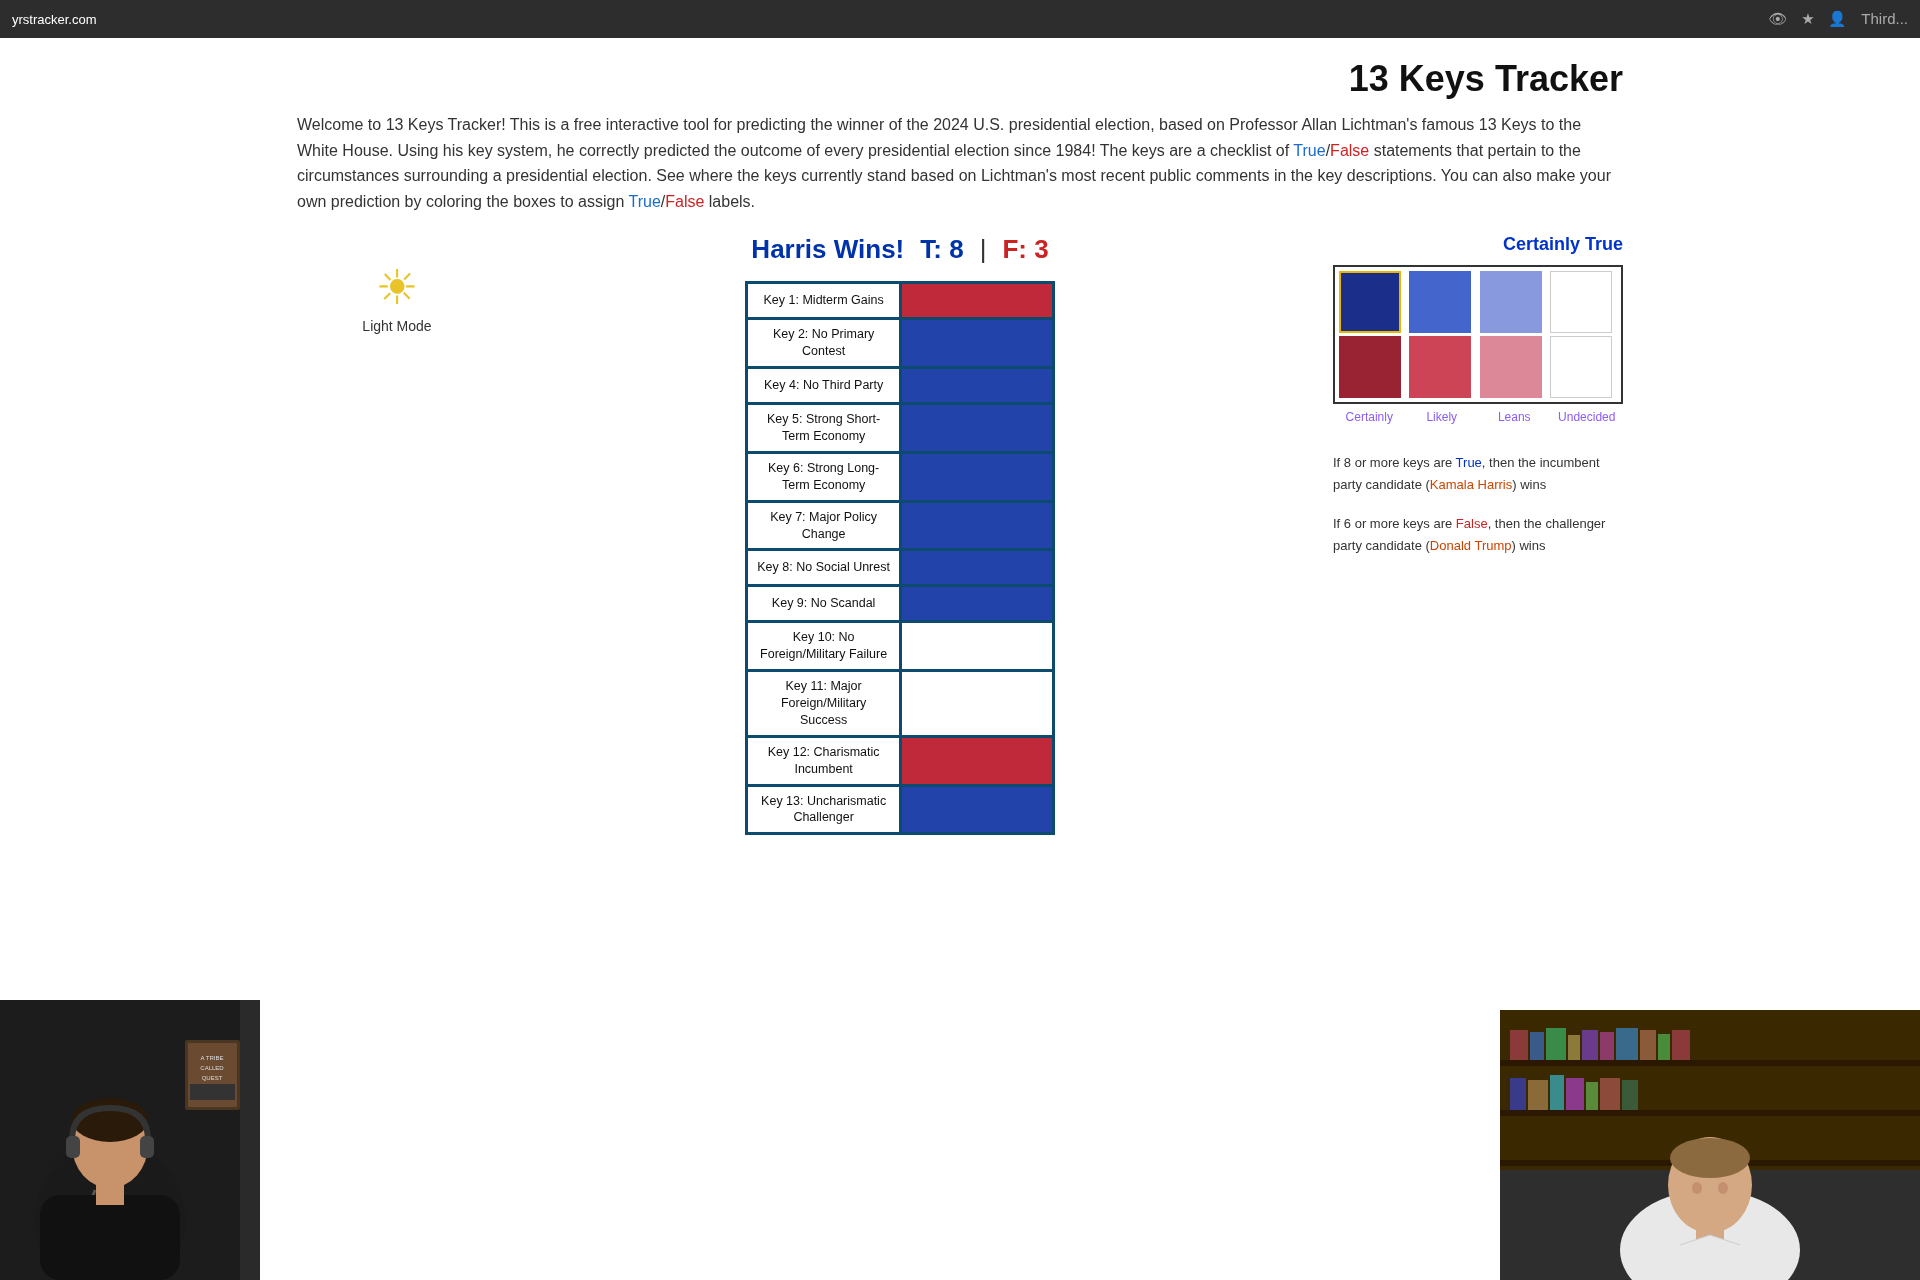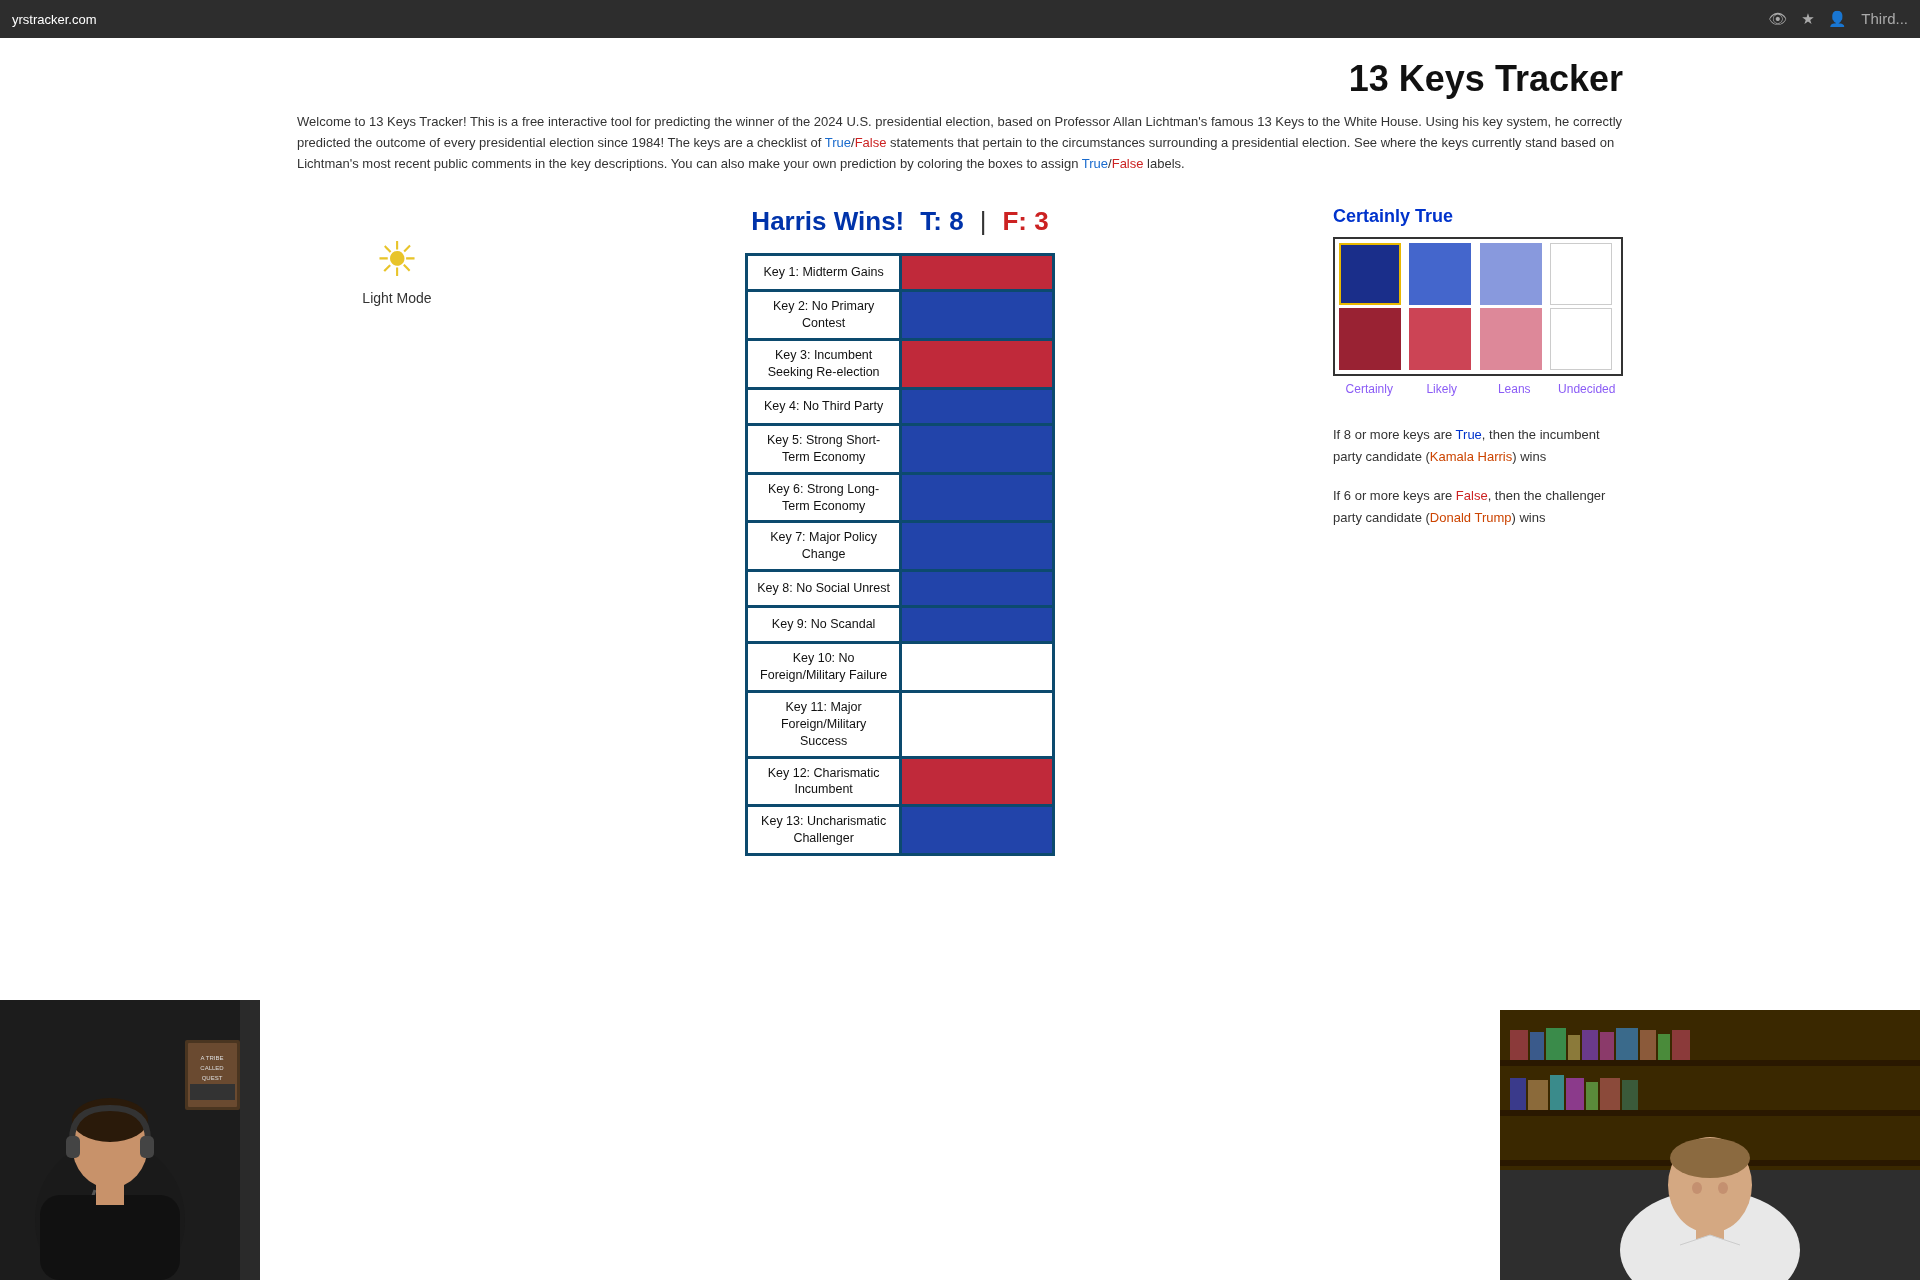--- a/index.html
+++ b/index.html
@@ -46,24 +46,24 @@
     .page-title {
       text-align: right;
       font-size: 36px;
       font-weight: bold;
       color: #111;
       margin-bottom: 12px;
     }
 
     
     .intro-text {
-      font-size: 13px;
+      font-size: 16px;
       color: #333;
       line-height: 1.6;
-      margin-bottom: 32px;
+      margin-bottom: 20px;
     }
     .intro-text .link-true { color: #1a6bcd; }
     .intro-text .link-false { color: #cc2222; }
 
     
     .main-layout {
       display: flex;
       align-items: flex-start;
       gap: 0;
       position: relative;
@@ -150,21 +150,21 @@
       width: 320px;
       flex-shrink: 0;
       padding-left: 30px;
     }
 
     
     .legend-title {
       color: #0033cc;
       font-size: 18px;
       font-weight: bold;
-      text-align: left;
+      text-align: right;
       margin-bottom: 10px;
     }
     .legend-grid {
       display: grid;
       grid-template-columns: repeat(4, 1fr);
       gap: 3px;
       margin-bottom: 6px;
       border: 2px solid #333;
       padding: 4px;
       width: 290px;
@@ -284,24 +284,20 @@
 
       <table class="keys-table">
         <tbody id="keys-tbody">
         <tr class="key-row">
               <td class="key-label">Key 1: Midterm Gains</td>
               <td class="key-color color-red"></td>
             </tr>
             <tr class="key-row">
               <td class="key-label">Key 2: No Primary Contest</td>
               <td class="key-color color-blue"></td>
-            </tr>
-            <tr class="key-row">
-              <td class="key-label">Key 3: Incumbent Seeking Re-election</td>
-              <td class="key-color color-red"></td>
             </tr>
             <tr class="key-row">
               <td class="key-label">Key 4: No Third Party</td>
               <td class="key-color color-blue"></td>
             </tr>
             <tr class="key-row">
               <td class="key-label">Key 5: Strong Short-Term Economy</td>
               <td class="key-color color-blue"></td>
             </tr>
             <tr class="key-row">

